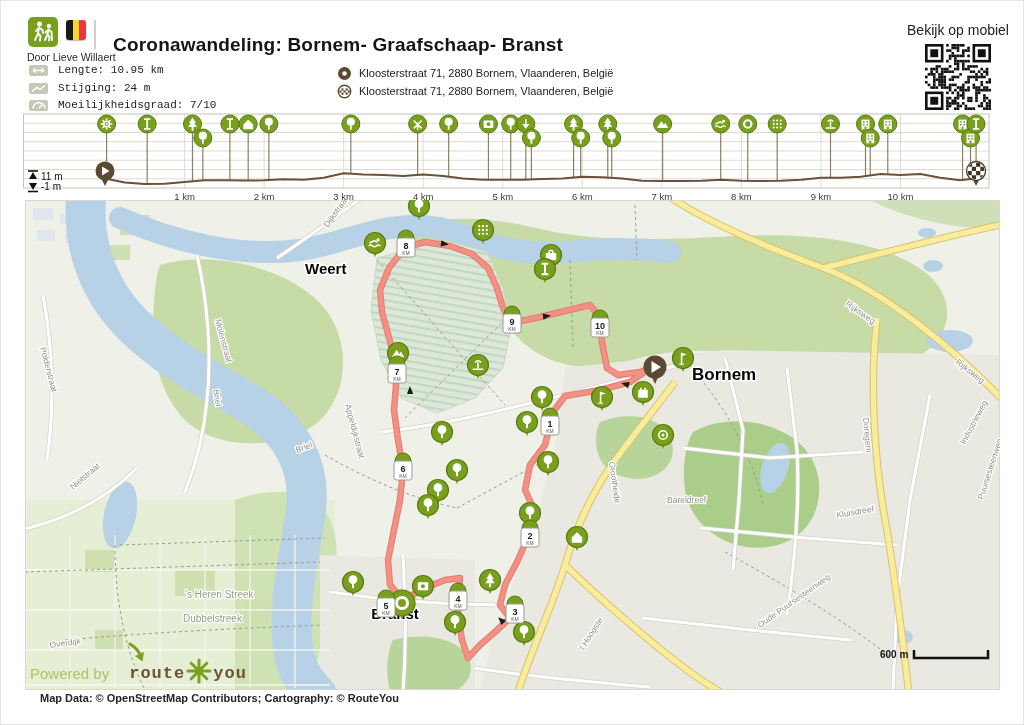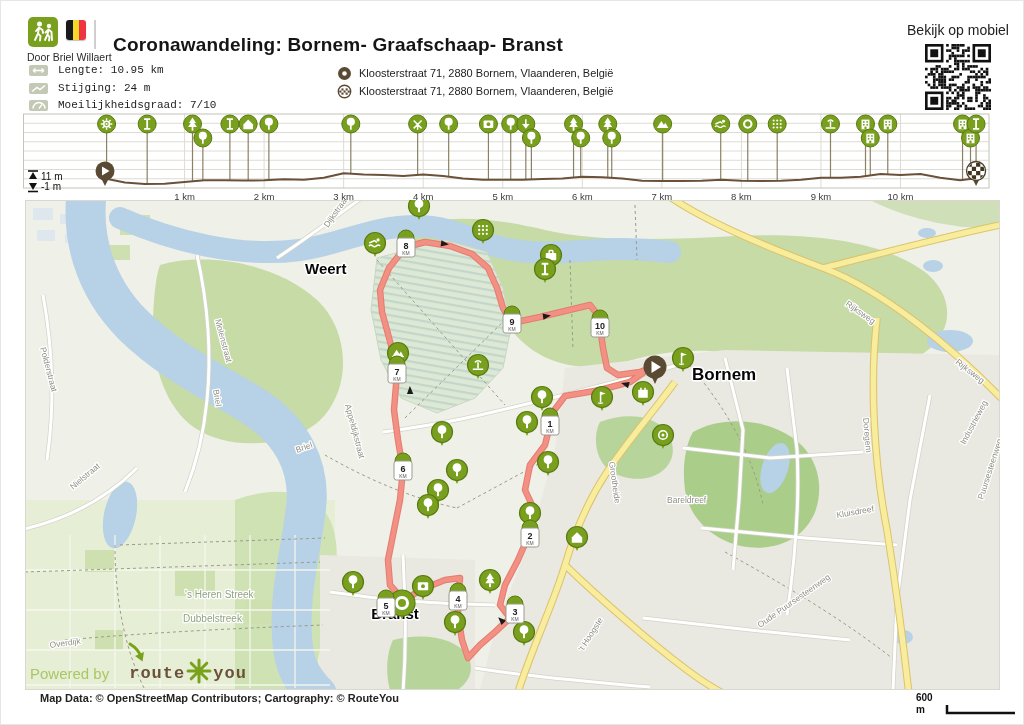--- a/index.html
+++ b/index.html
@@ -27,21 +27,21 @@
   .qr-label{font-size:14px;color:#222;margin-bottom:6px;}
   
   #profile{position:absolute;left:23px;top:108px;}
   .mapwrap{position:absolute;left:25px;top:200px;width:975px;height:490px;}
   #map{display:block;}
   .powered{position:absolute;left:5px;top:458px;display:flex;align-items:center;height:30px;}
   .pw-prefix{font-size:15px;color:#a9c763;margin-right:20px;}
   .pw-brand{font-family:"Liberation Mono",monospace;font-weight:bold;font-size:17px;color:#6b5139;letter-spacing:1px;}
   .pw-star{margin:0 1px;}
   .pw-arrow{position:absolute;left:97px;top:-16px;}
-  .scalebar{position:absolute;left:855px;top:492px;display:flex;align-items:flex-end;margin-left:36px;}
+  .scalebar{position:absolute;left:855px;top:448px;display:flex;align-items:flex-end;}
   .scale-tx{font-size:10px;font-weight:bold;color:#111;margin-right:4px;line-height:12px;}
   .map-attrib{position:absolute;left:25px;top:692px;font-size:11px;font-weight:bold;color:#242424;padding-left:15px;}
 </style>
 </head>
 <body>
 
 <div class="page">
 
   <div class="hdr-logo">
     <svg width="30" height="30" viewBox="0 0 30 30">
@@ -53,21 +53,21 @@
       <circle cx="21" cy="9" r="2.2" fill="#fff"></circle>
     </svg>
   </div>
   <div class="hdr-flag">
       <span class="f-b"></span>
       <span class="f-y"></span>
       <span class="f-r"></span>
     </div>
   <div class="hdr-div"></div>
   <h1 class="hdr-title">Coronawandeling: Bornem- Graafschaap- Branst</h1>
-  <div class="author">Door Briel Willaert</div>
+  <div class="author">Door Lieve Willaert</div>
 
   <div class="stats">
     <div class="stat-row">
       <span class="stat-ic">
         <svg width="20" height="13">
             <rect width="19" height="11" y="1" rx="2" fill="#c4c9b6"></rect>
             <path d="M4,6.5 H15 M4,6.5 L6.5,4.5 M4,6.5 L6.5,8.5 M15,6.5 L12.5,4.5 M15,6.5 L12.5,8.5" stroke="#fff" stroke-width="1.3" fill="none"></path>
           </svg>
       </span>
       <span class="stat-tx">Lengte: 10.95 km</span>

